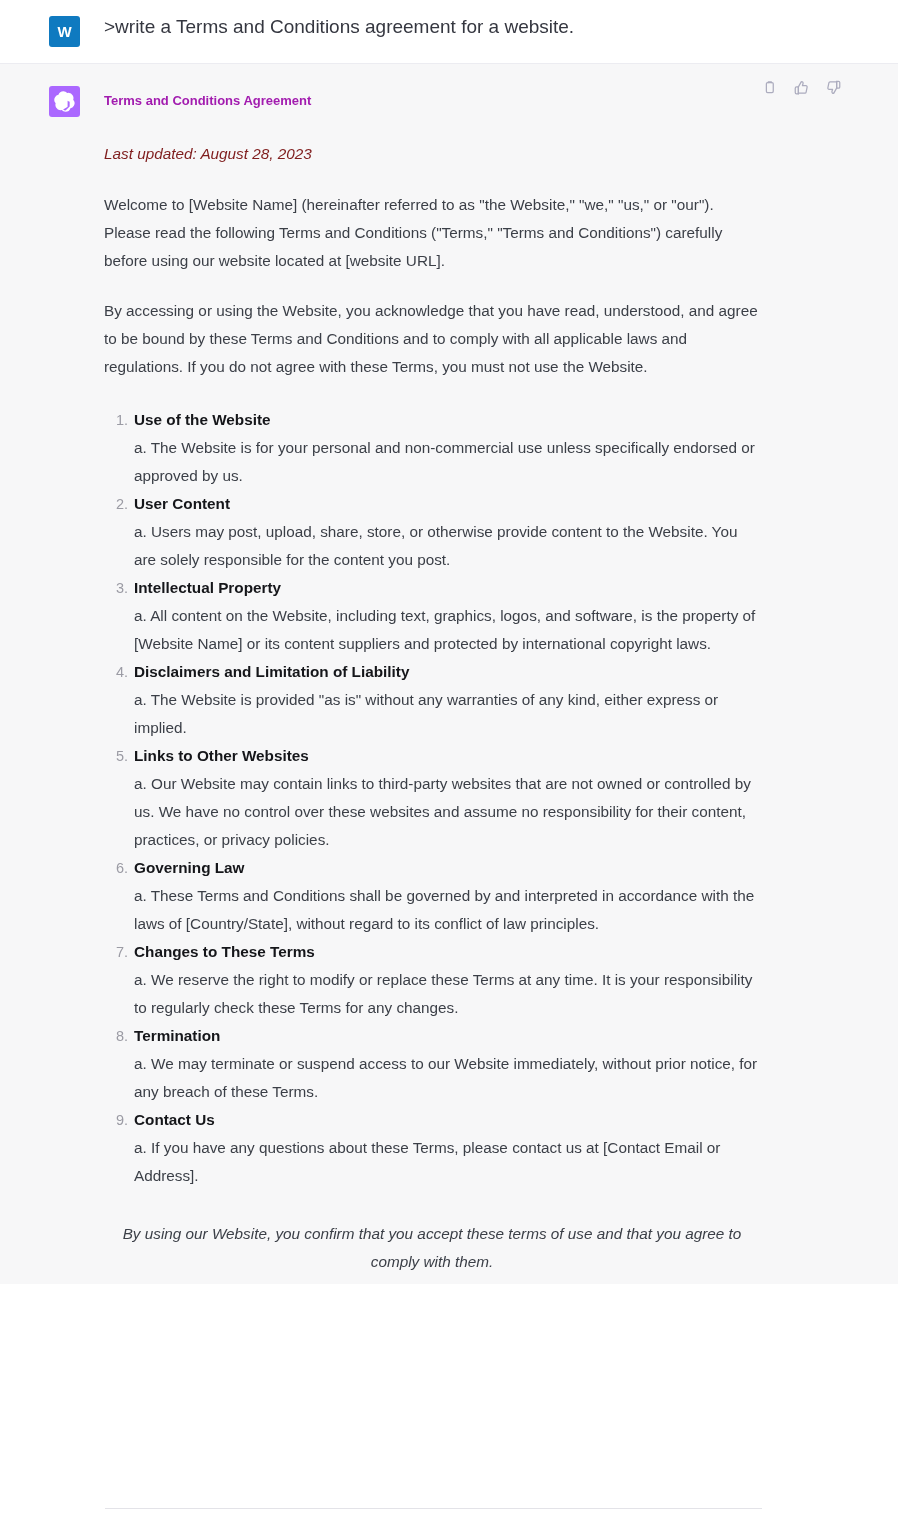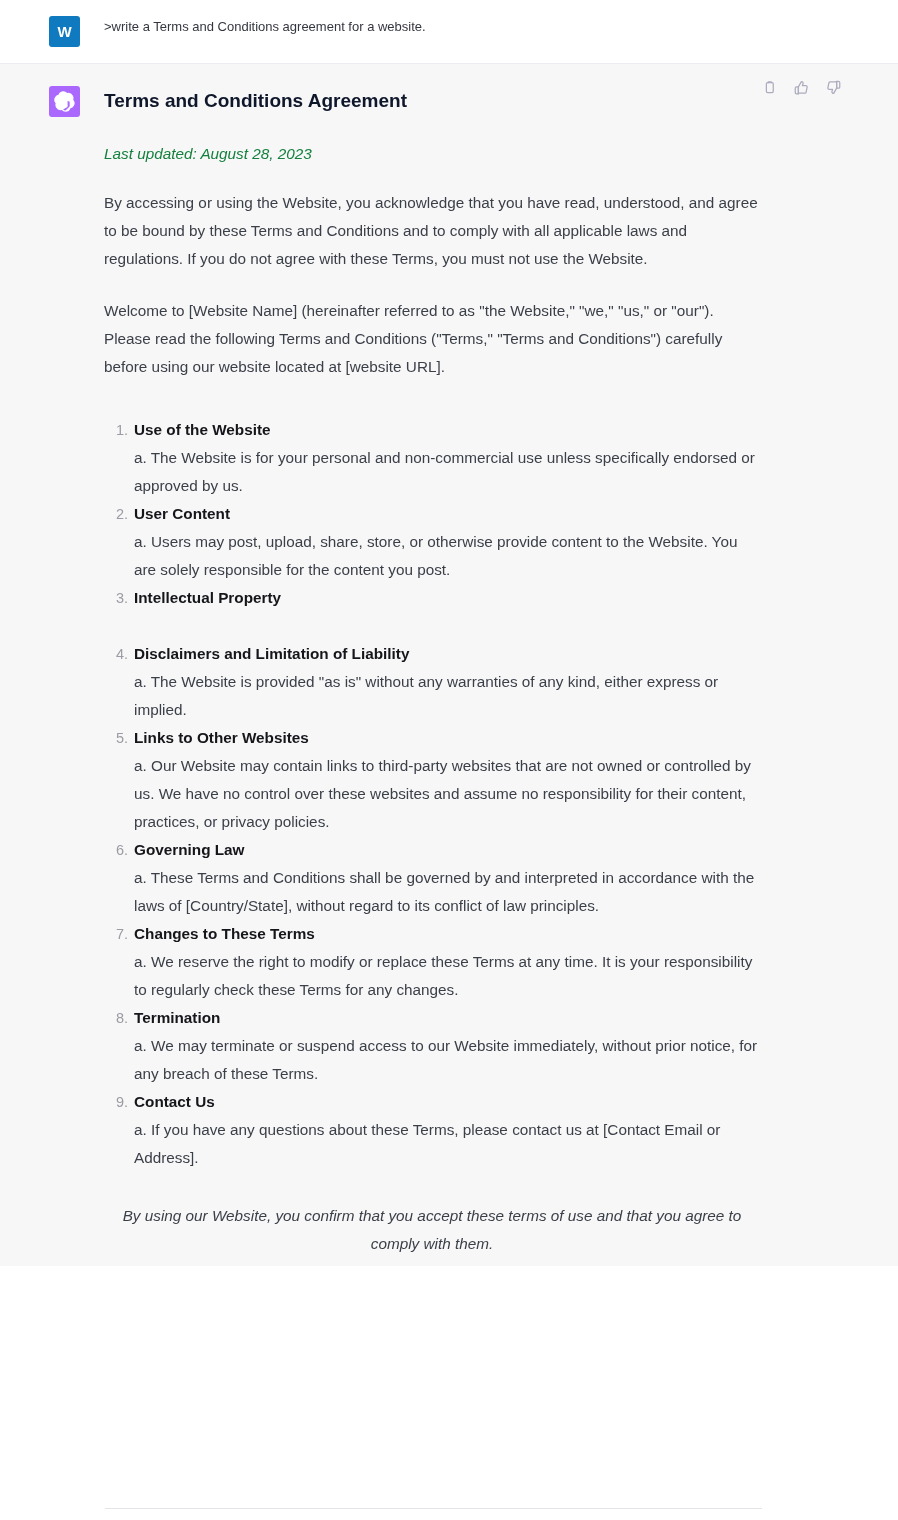--- a/index.html
+++ b/index.html
@@ -54,54 +54,54 @@
   .avatar.bot-av svg { display: block; }
 
   
   .msg-body {
     margin-left: 24px;
     width: 656px;
     color: #353740;
     font-size: 15.3px;
     line-height: 28px;
   }
-  .msg-row.user .msg-body { color: #353740; font-size: 13px; line-height: 22px; }
+  .msg-row.user .msg-body { color: #353740; font-size: 19px; line-height: 22px; }
 
   .bot-title {
     font-weight: 700;
-    color: #0f172a;
-    font-size: 19px;
+    color: #a21caf;
+    font-size: 13px;
     line-height: 22px;
     margin: 4px 0 0 0;
   }
 
   .bot-meta {
     font-style: italic;
-    color: #15803d;
+    color: #7f1d1d;
     margin-top: 29px;
     line-height: 26px;
   }
 
   p.para {
     margin: 22px 0 0 0;
     color: #3b3f47;
   }
   p.para.first { margin-top: 24px; }
 
   .closing {
     font-style: italic;
     color: #3b3f47;
     margin-top: 30px;
     line-height: 28px;
     text-align: center;
   }
 
   
   ol.terms {
-    margin: 35px 0 0 0;
+    margin: 25px 0 0 0;
     padding: 0 0 0 30px;
     list-style: none;
     counter-reset: term;
   }
   ol.terms > li {
     position: relative;
     counter-increment: term;
     margin: 0 0 0 0;
     padding: 0 0 0 0;
   }
@@ -175,35 +175,35 @@
       <div class="avatar bot-av">
         <svg width="21" height="21" viewBox="0 0 41 41" fill="#ffffff" aria-hidden="true">
           <path d="M37.532 16.87a9.963 9.963 0 0 0-.856-8.184 10.078 10.078 0 0 0-10.855-4.835A9.965 9.965 0 0 0 18.306.5a10.079 10.079 0 0 0-9.614 6.977 9.967 9.967 0 0 0-6.664 4.834 10.08 10.08 0 0 0 1.24 11.817 9.965 9.965 0 0 0 .856 8.185 10.079 10.079 0 0 0 10.855 4.835 9.965 9.965 0 0 0 7.516 3.35 10.078 10.078 0 0 0 9.617-6.981 9.967 9.967 0 0 0 6.663-4.834 10.079 10.079 0 0 0-1.243-11.813ZM22.498 37.886a7.474 7.474 0 0 1-4.799-1.735c.061-.33.149-.158.232-.204l7.97-4.6a1.294 1.294 0 0 0 .655-1.134V18.986l3.367 1.945a.12.12 0 0 1 .65.092v9.299a7.504 7.504 0 0 1-7.49 7.披564ZM6.392 31.006a7.471 7.471 0 0 1-.894-5.023c.06.036.162.099.237.141l7.97 4.6a1.297 1.297 0 0 0 1.308 0l9.724-5.614v3.888a.12.12 0 0 1-.48.103l-8.06 4.651a7.504 7.504 0 0 1-10.237-2.746ZM4.297 13.62A7.469 7.469 0 0 1 8.2 10.333c0 .068-.4.19-.4.273v9.201a1.294 1.294 0 0 0 .654 1.132l9.723 5.614-3.366 1.944a.12.12 0 0 1-.114.01L7.04 23.856a7.504 7.504 0 0 1-2.743-10.237Zm27.658 6.437-9.724-5.615 3.367-1.943a.12.12 0 0 1 .113-.01l8.06 4.652a7.498 7.498 0 0 1-1.158 13.528v-9.477a1.293 1.293 0 0 0-.658-1.135Zm3.35-5.043c-.06-.037-.162-.099-.237-.142l-7.97-4.6a1.298 1.298 0 0 0-1.308 0l-9.723 5.614v-3.888a.12.12 0 0 1 .048-.103l8.06-4.648a7.495 7.495 0 0 1 11.13 7.767ZM13.458 22.01l-3.368-1.944a.12.12 0 0 1-.065-.092v-9.299a7.497 7.497 0 0 1 12.293-5.756 6.94 6.94 0 0 0-.236.134l-7.97 4.6a1.294 1.294 0 0 0-.654 1.132l-.002 11.225Zm1.830-3.942 4.331-2.501 4.332 2.499v5l-4.331 2.5-4.332-2.5v-4.998Z"></path>
         </svg>
       </div>
 
       <div class="msg-body">
         <div class="bot-title">Terms and Conditions Agreement</div>
         <div class="bot-meta">Last updated: August 28, 2023</div>
 
+        <p class="para first">Welcome to [Website Name] (hereinafter referred to as "the Website," "we," "us," or "our"). Please read the following Terms and Conditions ("Terms," "Terms and Conditions") carefully before using our website located at [website URL].</p>
         <p class="para">By accessing or using the Website, you acknowledge that you have read, understood, and agree to be bound by these Terms and Conditions and to comply with all applicable laws and regulations. If you do not agree with these Terms, you must not use the Website.</p>
-        <p class="para first">Welcome to [Website Name] (hereinafter referred to as "the Website," "we," "us," or "our"). Please read the following Terms and Conditions ("Terms," "Terms and Conditions") carefully before using our website located at [website URL].</p>
 
         <ol class="terms">
           <li>
             <span class="term-title">Use of the Website</span><br>
             <span class="term-sub">a. The Website is for your personal and non-commercial use unless specifically endorsed or approved by us.</span><br>
           </li>
           <li>
             <span class="term-title">User Content</span><br>
             <span class="term-sub">a. Users may post, upload, share, store, or otherwise provide content to the Website. You are solely responsible for the content you post.</span><br>
           </li>
           <li>
             <span class="term-title">Intellectual Property</span><br>
-            <br>
+            <span class="term-sub">a. All content on the Website, including text, graphics, logos, and software, is the property of [Website Name] or its content suppliers and protected by international copyright laws.</span><br>
           </li>
           <li>
             <span class="term-title">Disclaimers and Limitation of Liability</span><br>
             <span class="term-sub">a. The Website is provided "as is" without any warranties of any kind, either express or implied.</span><br>
           </li>
           <li>
             <span class="term-title">Links to Other Websites</span><br>
             <span class="term-sub">a. Our Website may contain links to third-party websites that are not owned or controlled by us. We have no control over these websites and assume no responsibility for their content, practices, or privacy policies.</span>
           </li>
           <li>

